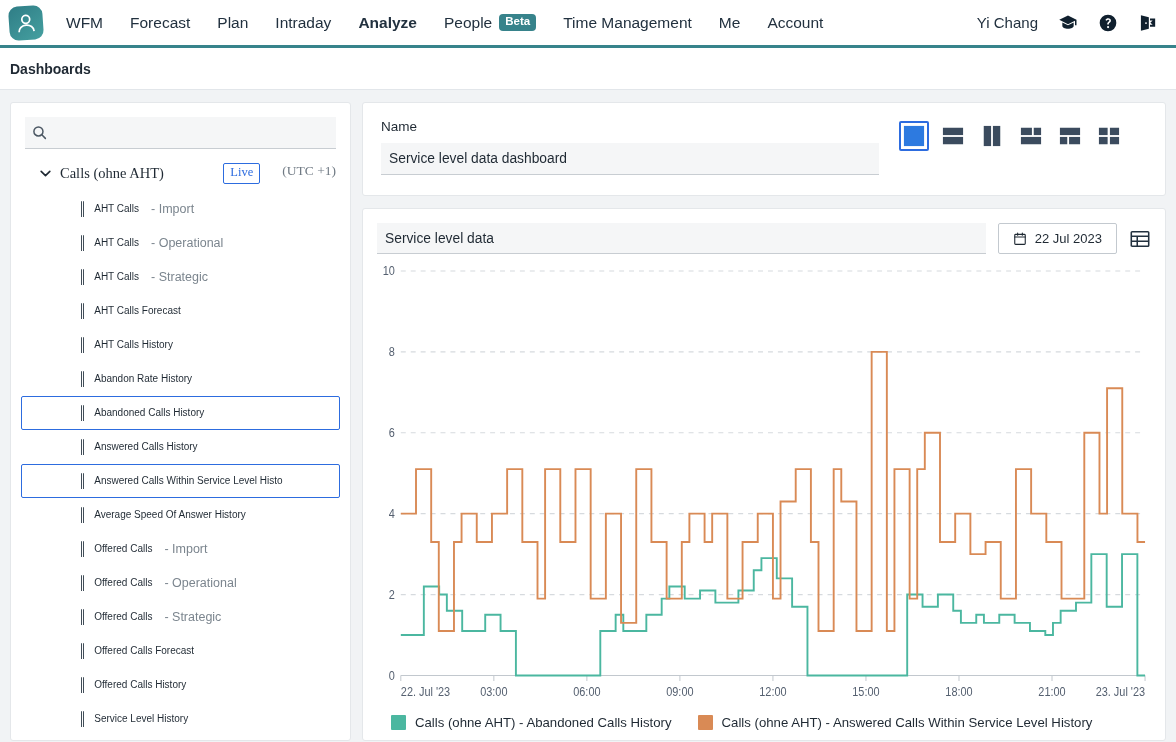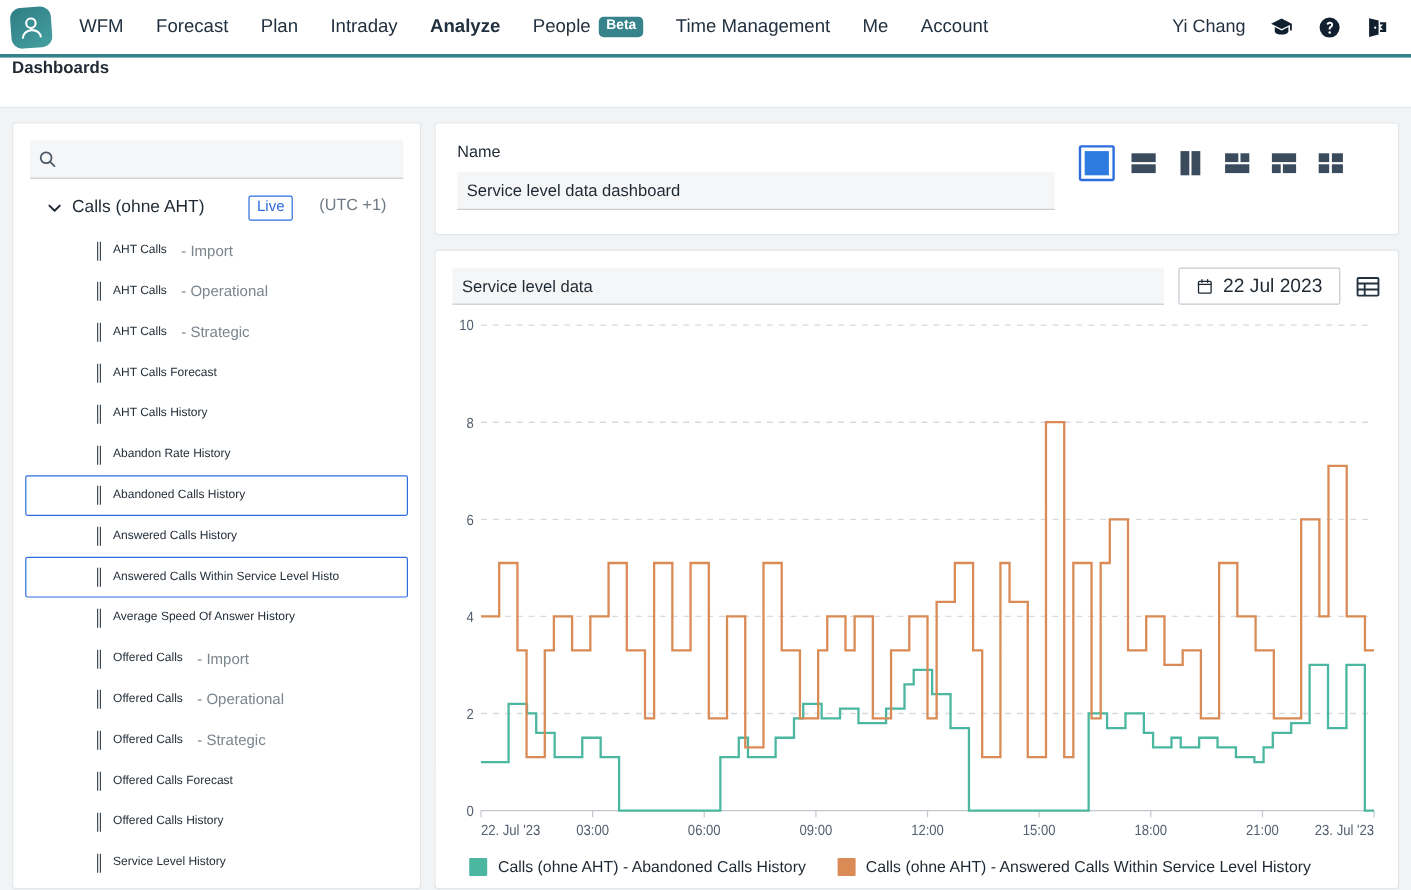--- a/index.html
+++ b/index.html
@@ -39,21 +39,21 @@
   .nav-right {
     margin-left: auto; display: flex; align-items: center; gap: 20px;
     padding-right: 18px;
   }
   .user-name { font-size: 15px; color: #22313f; cursor: pointer; }
   .nav-icon { width: 20px; height: 20px; display: flex; align-items: center; justify-content: center; cursor: pointer; color: #10202e; }
   .nav-icon svg { width: 100%; height: 100%; fill: currentColor; display: block; }
 
   
   .breadcrumb-bar {
-    height: 42px; background: #fff; display: flex; 
+    height: 42px; background: #fff; display: flex; align-items: center;
     padding-left: 10px; border-bottom: 1px solid #e2e6ea;
   }
   .breadcrumb { font-size: 14px; font-weight: bold; color: #1f2933; }
 
   
   .body-wrap { display: flex; padding: 12px 10px 0 10px; gap: 11px; height: calc(742px - 48px - 43px); }
 
   
   .sidebar {
     width: 341px; background: #fff; border: 1px solid #e4e7ea; border-radius: 3px;
@@ -66,21 +66,21 @@
   }
   .search-box input {
     flex: 1; border: none; background: transparent; outline: none;
     font-family: "Liberation Sans", sans-serif; font-size: 13.5px; color: #1f2933;
   }
   .search-box input::placeholder { color: #7b858e; }
   .search-icon { width: 17px; height: 17px; color: #4b5763; display: block; }
   .search-icon svg { width: 100%; height: 100%; display: block; }
 
   .group-row {
-    display: flex; align-items: center; padding: 14px 28px 8px 28px; gap: 8px;
+    display: flex; align-items: center; padding: 14px 14px 8px 28px; gap: 8px; font-family: Liberation Serif, serif;
   }
   .chevron { width: 13px; height: 13px; color: #1f2933; display: block; flex: none; }
   .chevron svg { width: 100%; height: 100%; display: block; }
   .group-name { font-size: 14.5px; color: #1f2933; }
   .group-meta { margin-left: auto; display: flex; align-items: flex-start; gap: 22px; }
   .live-badge {
     border: 1px solid #2d6cdf; color: #2d6cdf; font-size: 12.5px;
     padding: 1px 6px 2px; border-radius: 2px; line-height: 1.25;
   }
   .utc { font-size: 13.5px; color: #707a84; }
@@ -122,21 +122,21 @@
   .chart-card { flex: 1; padding: 14px 14px 0 14px; display: flex; flex-direction: column; min-height: 0; overflow: hidden; }
   .chart-head { display: flex; align-items: center; gap: 12px; }
   .chart-title-input {
     flex: 1; height: 31px; background: #f5f6f7; border: none;
     border-bottom: 1px solid #c8cdd2; outline: none; padding: 0 8px;
     font-family: "Liberation Sans", sans-serif; font-size: 13.8px; color: #1f2933;
   }
   .date-picker {
     height: 31px; border: 1px solid #c3c9cf; border-radius: 2px;
     display: flex; align-items: center; gap: 8px; padding: 0 14px; cursor: pointer;
-    font-size: 16px; color: #1f2933; background: #fff; white-space: nowrap;
+    font-size: 13px; color: #1f2933; background: #fff; white-space: nowrap;
   }
   .date-picker svg { width: 14px; height: 15px; display: block; }
   .grid-btn { width: 22px; height: 22px; cursor: pointer; color: #22313f; }
   .grid-btn svg { width: 100%; height: 100%; display: block; }
 
   .chart-area { flex: 1; margin-top: 8px; min-height: 0; position: relative; }
   .chart-area svg { width: 100%; height: 100%; display: block; }
 
   .legend { display: flex; align-items: center; gap: 26px; padding: 6px 0 10px 14px; }
   .legend-item { display: flex; align-items: center; gap: 9px; cursor: pointer; }

